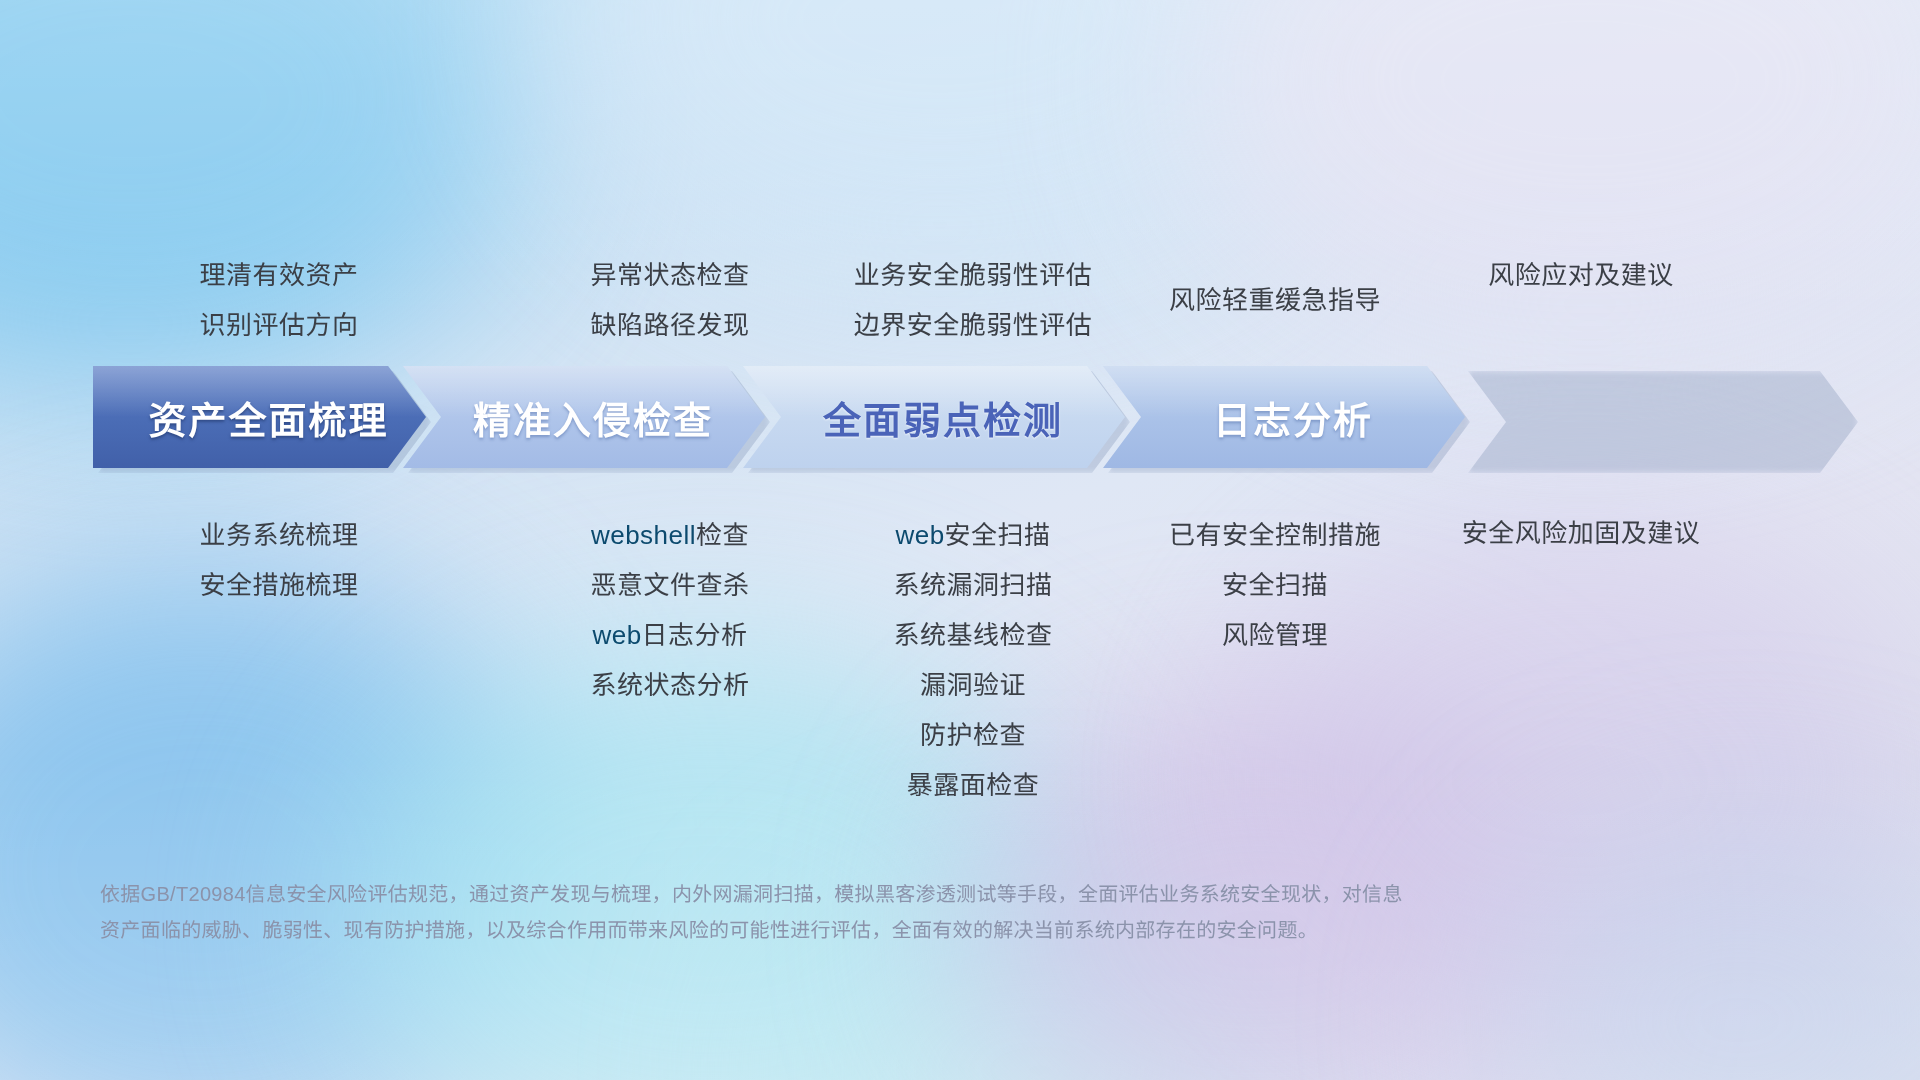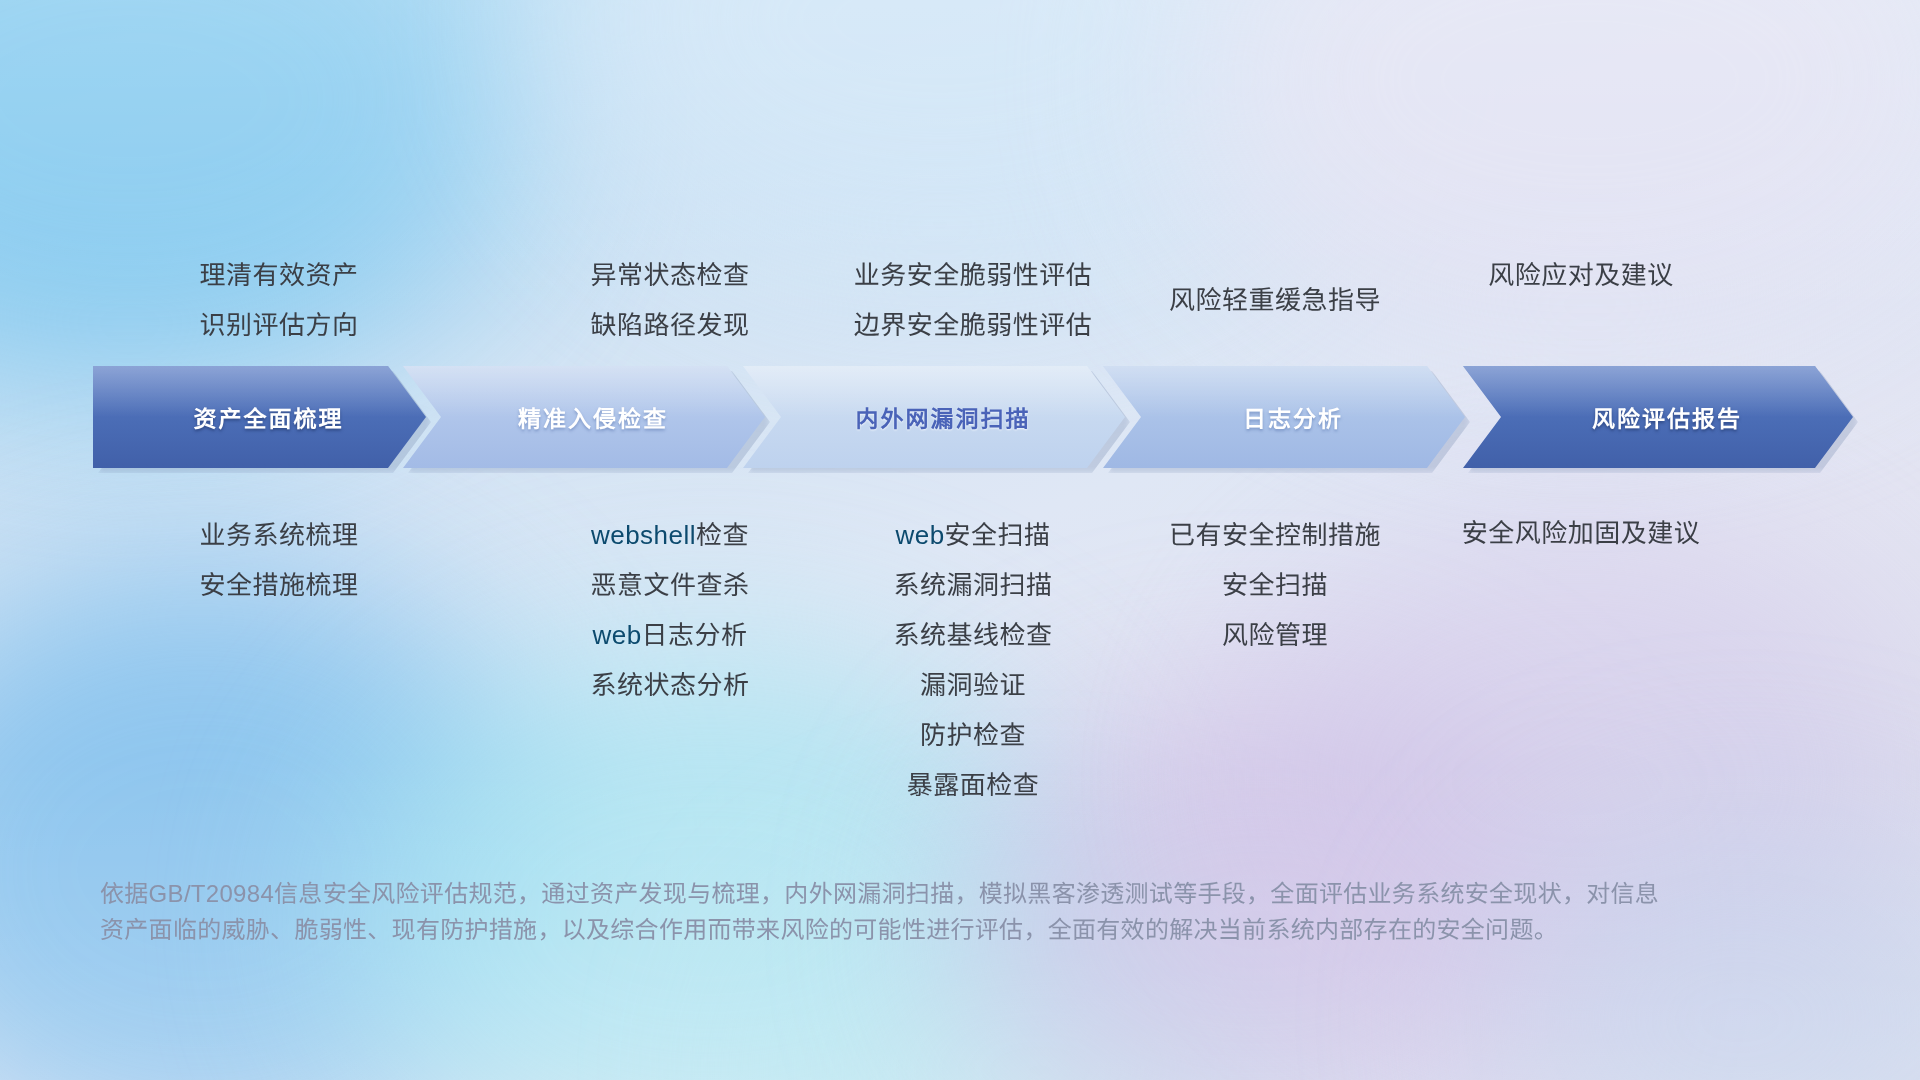--- a/index.html
+++ b/index.html
@@ -42,40 +42,40 @@
     position:absolute;top:0;height:102px;
     display:flex;align-items:center;justify-content:center;
     -webkit-clip-path:polygon(0 0, calc(100% - 38px) 0, 100% 50%, calc(100% - 38px) 100%, 0 100%, 38px 50%);
     clip-path:polygon(0 0, calc(100% - 38px) 0, 100% 50%, calc(100% - 38px) 100%, 0 100%, 38px 50%);
   }
   .chev.first{
     -webkit-clip-path:polygon(0 0, calc(100% - 38px) 0, 100% 50%, calc(100% - 38px) 100%, 0 100%);
     clip-path:polygon(0 0, calc(100% - 38px) 0, 100% 50%, calc(100% - 38px) 100%, 0 100%);
   }
   .chev .cap{
-    position:relative;font-size:23px;font-weight:700;letter-spacing:2px;
+    position:relative;font-size:38px;font-weight:700;letter-spacing:2px;
     white-space:nowrap;padding-left:18px;
   }
   
   .shadowplate{
     position:absolute;top:0;height:102px;background:rgba(120,140,175,.30);
     -webkit-clip-path:polygon(0 0, calc(100% - 38px) 0, 100% 50%, calc(100% - 38px) 100%, 0 100%, 38px 50%);
     clip-path:polygon(0 0, calc(100% - 38px) 0, 100% 50%, calc(100% - 38px) 100%, 0 100%, 38px 50%);
     filter:blur(3px);
   }
   .gloss{
     position:absolute;left:0;right:0;top:0;height:50%;
     background:linear-gradient(180deg,rgba(255,255,255,.30),rgba(255,255,255,0));
     pointer-events:none;
   }
 
   
   .footer{
     position:absolute;left:100px;top:876px;width:1620px;
-    color:#8b93ab;font-size:24px;line-height:36px;letter-spacing:.3px;
+    color:#8b93ab;font-size:20px;line-height:36px;letter-spacing:.3px;
   }
 </style>
 </head>
 <body>
 
 <div class="bg bg-base"></div>
 <div class="bg">
   <div class="blob b1"></div>
   <div class="blob b7"></div>
   <div class="blob b6"></div>
@@ -118,32 +118,28 @@
         <div class="cap" style="color: rgb(255, 255, 255); text-shadow: rgba(25, 45, 95, 0.55) 0px 2px 3px;">资产全面梳理</div>
       </div>
       <div class="shadowplate" style="left: 315px; width: 362px; top: 5px;"></div>
       <div class="chev" style="left: 310px; width: 362px; background: linear-gradient(rgb(194, 212, 239) 0%, rgb(174, 196, 234) 55%, rgb(163, 187, 230) 100%);">
         <div class="gloss"></div>
         <div class="cap" style="color: rgb(255, 255, 255); text-shadow: rgba(70, 100, 160, 0.45) 0px 2px 3px; text-align: center;">精准入侵检查</div>
       </div>
       <div class="shadowplate" style="left: 655px; width: 382px; top: 5px;"></div>
       <div class="chev" style="left: 650px; width: 382px; background: linear-gradient(rgb(214, 228, 244) 0%, rgb(198, 216, 240) 55%, rgb(190, 210, 238) 100%);">
         <div class="gloss"></div>
-        <div class="cap" style="color: rgb(74, 99, 184); text-shadow: rgba(255, 255, 255, 0.75) 0px 1px 2px;">内外网漏洞扫描</div>
+        <div class="cap" style="color: rgb(74, 99, 184); text-shadow: rgba(255, 255, 255, 0.75) 0px 1px 2px;">全面弱点检测</div>
       </div>
       <div class="shadowplate" style="left: 1015px; width: 362px; top: 5px;"></div>
       <div class="chev" style="left: 1010px; width: 362px; background: linear-gradient(rgb(188, 208, 237) 0%, rgb(169, 193, 232) 55%, rgb(159, 184, 228) 100%);">
         <div class="gloss"></div>
         <div class="cap" style="color: rgb(255, 255, 255); text-shadow: rgba(70, 100, 160, 0.45) 0px 2px 3px;">日志分析</div>
       </div>
       <div class="shadowplate" style="left: 1375px; width: 390px; top: 5px;"></div>
-      <div class="chev" style="left: 1370px; width: 390px; background: linear-gradient(rgb(90, 124, 196) 0%, rgb(74, 108, 181) 55%, rgb(65, 96, 169) 100%);">
-        <div class="gloss"></div>
-        <div class="cap" style="color: rgb(255, 255, 255); text-shadow: rgba(25, 45, 95, 0.55) 0px 2px 3px;">风险评估报告</div>
-      </div>
     </div>
 
   <div id="bottom-cols">
       <div class="col" style="left: -21px; width: 600px; top: 510px;">
         <div class="line">业务系统梳理</div>
         <div class="line">安全措施梳理</div>
       </div>
       <div class="col" style="left: 370px; width: 600px; top: 510px;">
         <div class="line"><b>webshell</b>检查</div>
         <div class="line">恶意文件查杀</div>

